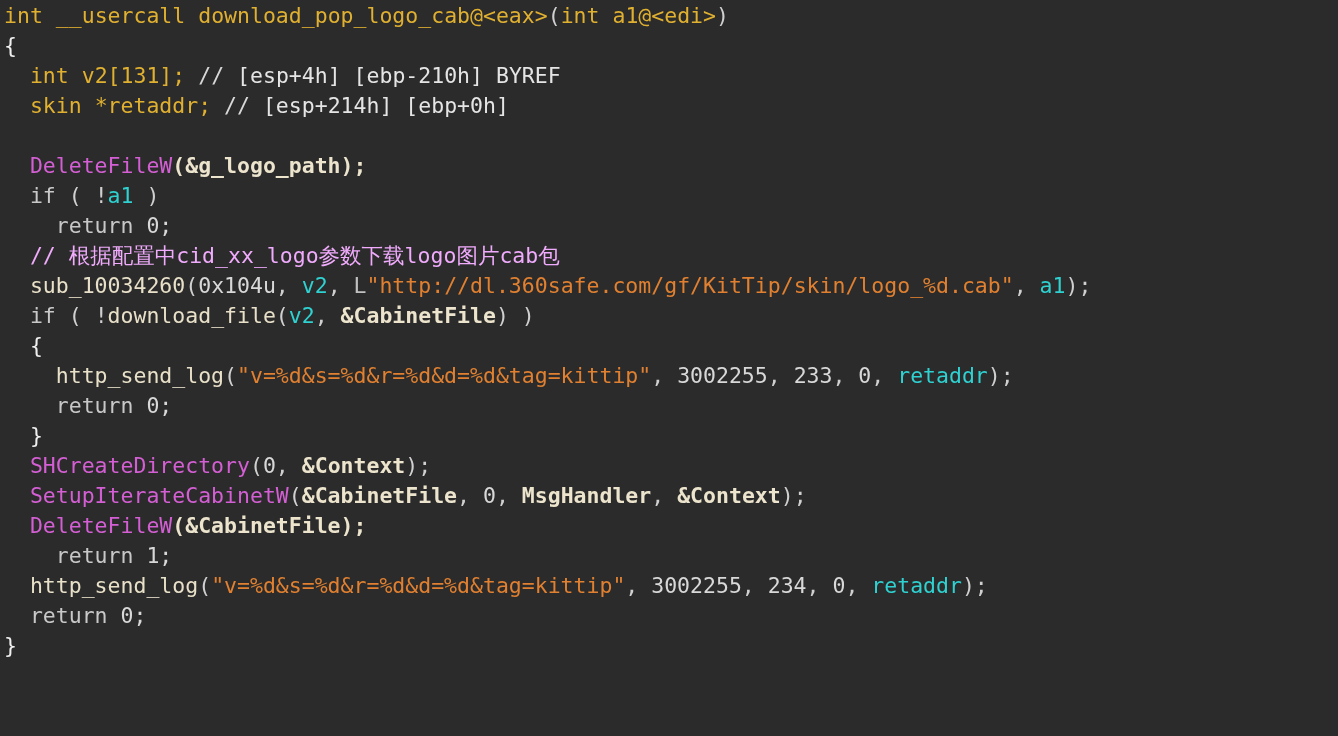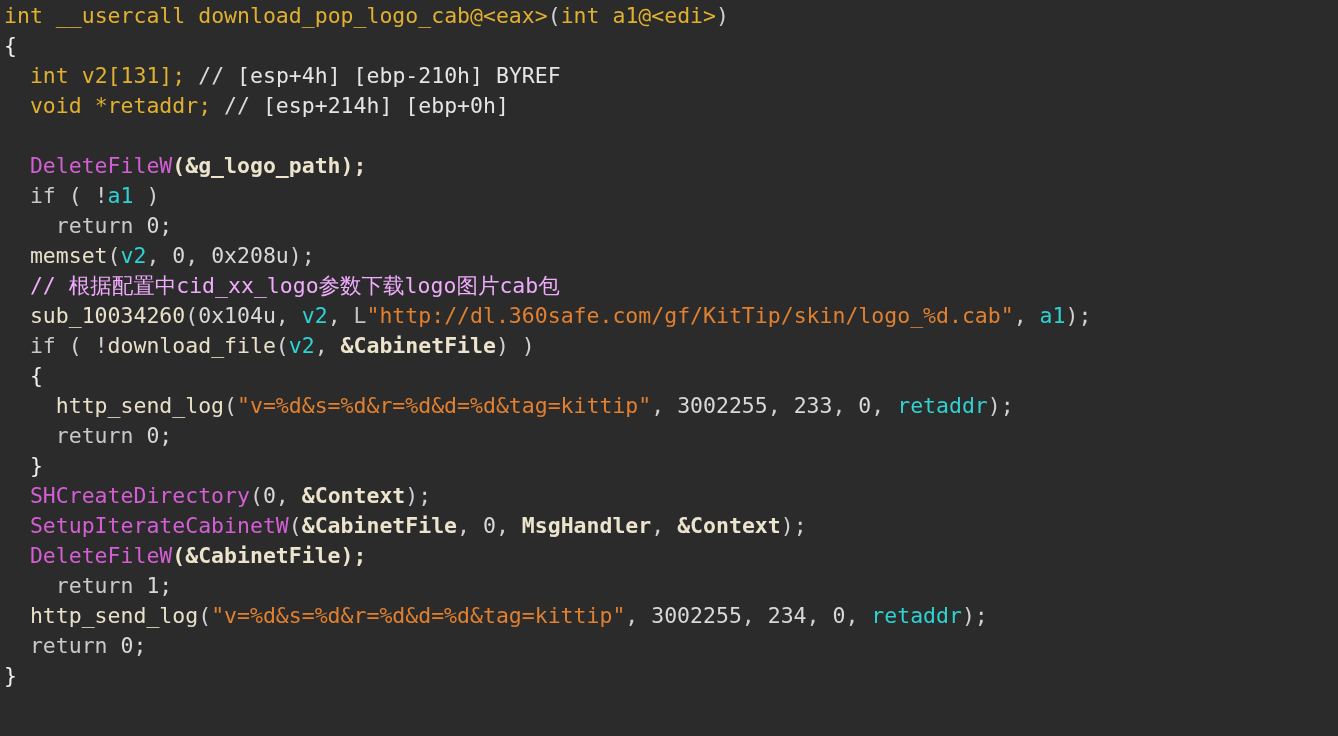--- a/index.html
+++ b/index.html
@@ -51,31 +51,30 @@
 <body>
 
 <div id="code-view">
 
   <div class="code-line"><span class="t-kw">int</span><span class="t-punct"> </span><span class="t-kw">__usercall</span><span class="t-punct"> </span><span class="t-kw">download_pop_logo_cab@&lt;eax&gt;</span><span class="t-punct">(</span><span class="t-kw">int</span><span class="t-punct"> </span><span class="t-kw">a1@&lt;edi&gt;</span><span class="t-punct">)</span></div>
 
   <div class="code-line"><span class="t-sym">{</span></div>
 
   <div class="code-line"><span>  </span><span class="t-kw">int</span><span> </span><span class="t-kw">v2[131];</span><span> </span><span class="t-cmt">//</span><span> </span><span class="t-cmt2">[esp+4h]</span><span> </span><span class="t-cmt2">[ebp-210h]</span><span> </span><span class="t-cmt2">BYREF</span></div>
 
-  <div class="code-line"><span>  </span><span class="t-kw">void</span><span> </span><span class="t-kw">*retaddr;</span><span> </span><span class="t-cmt">//</span><span> </span><span class="t-cmt2">[esp+214h]</span><span> </span><span class="t-cmt2">[ebp+0h]</span></div>
+  <div class="code-line"><span>  </span><span class="t-kw">skin</span><span> </span><span class="t-kw">*retaddr;</span><span> </span><span class="t-cmt">//</span><span> </span><span class="t-cmt2">[esp+214h]</span><span> </span><span class="t-cmt2">[ebp+0h]</span></div>
 
   <div class="code-line"><span></span>&nbsp;</div>
 
   <div class="code-line"><span>  </span><span class="t-api">DeleteFileW</span><span class="t-ident">(&amp;g_logo_path);</span></div>
 
   <div class="code-line"><span>  </span><span class="t-kw2">if</span><span> </span><span class="t-punct">( </span><span class="t-punct">!</span><span class="t-reg">a1</span><span class="t-punct"> )</span></div>
 
   <div class="code-line"><span>    </span><span class="t-kw2">return</span><span> </span><span class="t-num">0;</span></div>
 
-  <div class="code-line"><span>  </span><span class="t-fn">memset</span><span class="t-punct">(</span><span class="t-reg">v2</span><span class="t-punct">, </span><span class="t-num">0</span><span class="t-punct">, </span><span class="t-num">0x208u</span><span class="t-punct">);</span></div>
 
   <div class="code-line"><span>  </span><span class="t-cmtcn">// 根据配置中cid_xx_logo参数下载logo图片cab包</span></div>
 
   <div class="code-line"><span>  </span><span class="t-fn">sub_10034260</span><span class="t-punct">(</span><span class="t-num">0x104u</span><span class="t-punct">, </span><span class="t-reg">v2</span><span class="t-punct">, </span><span class="t-prefix">L</span><span class="t-str">"http://dl.360safe.com/gf/KitTip/skin/logo_%d.cab"</span><span class="t-punct">, </span><span class="t-reg">a1</span><span class="t-punct">);</span></div>
 
   <div class="code-line"><span>  </span><span class="t-kw2">if</span><span> </span><span class="t-punct">( </span><span class="t-punct">!</span><span class="t-fn">download_file</span><span class="t-punct">(</span><span class="t-reg">v2</span><span class="t-punct">, </span><span class="t-ident">&amp;CabinetFile</span><span class="t-punct">)</span><span class="t-punct"> )</span></div>
 
   <div class="code-line"><span>  </span><span class="t-sym">{</span></div>
 
   <div class="code-line"><span>    </span><span class="t-fn">http_send_log</span><span class="t-punct">(</span><span class="t-str">"v=%d&amp;s=%d&amp;r=%d&amp;d=%d&amp;tag=kittip"</span><span class="t-punct">, </span><span class="t-num">3002255</span><span class="t-punct">, </span><span class="t-num">233</span><span class="t-punct">, </span><span class="t-num">0</span><span class="t-punct">, </span><span class="t-reg">retaddr</span><span class="t-punct">);</span></div>

